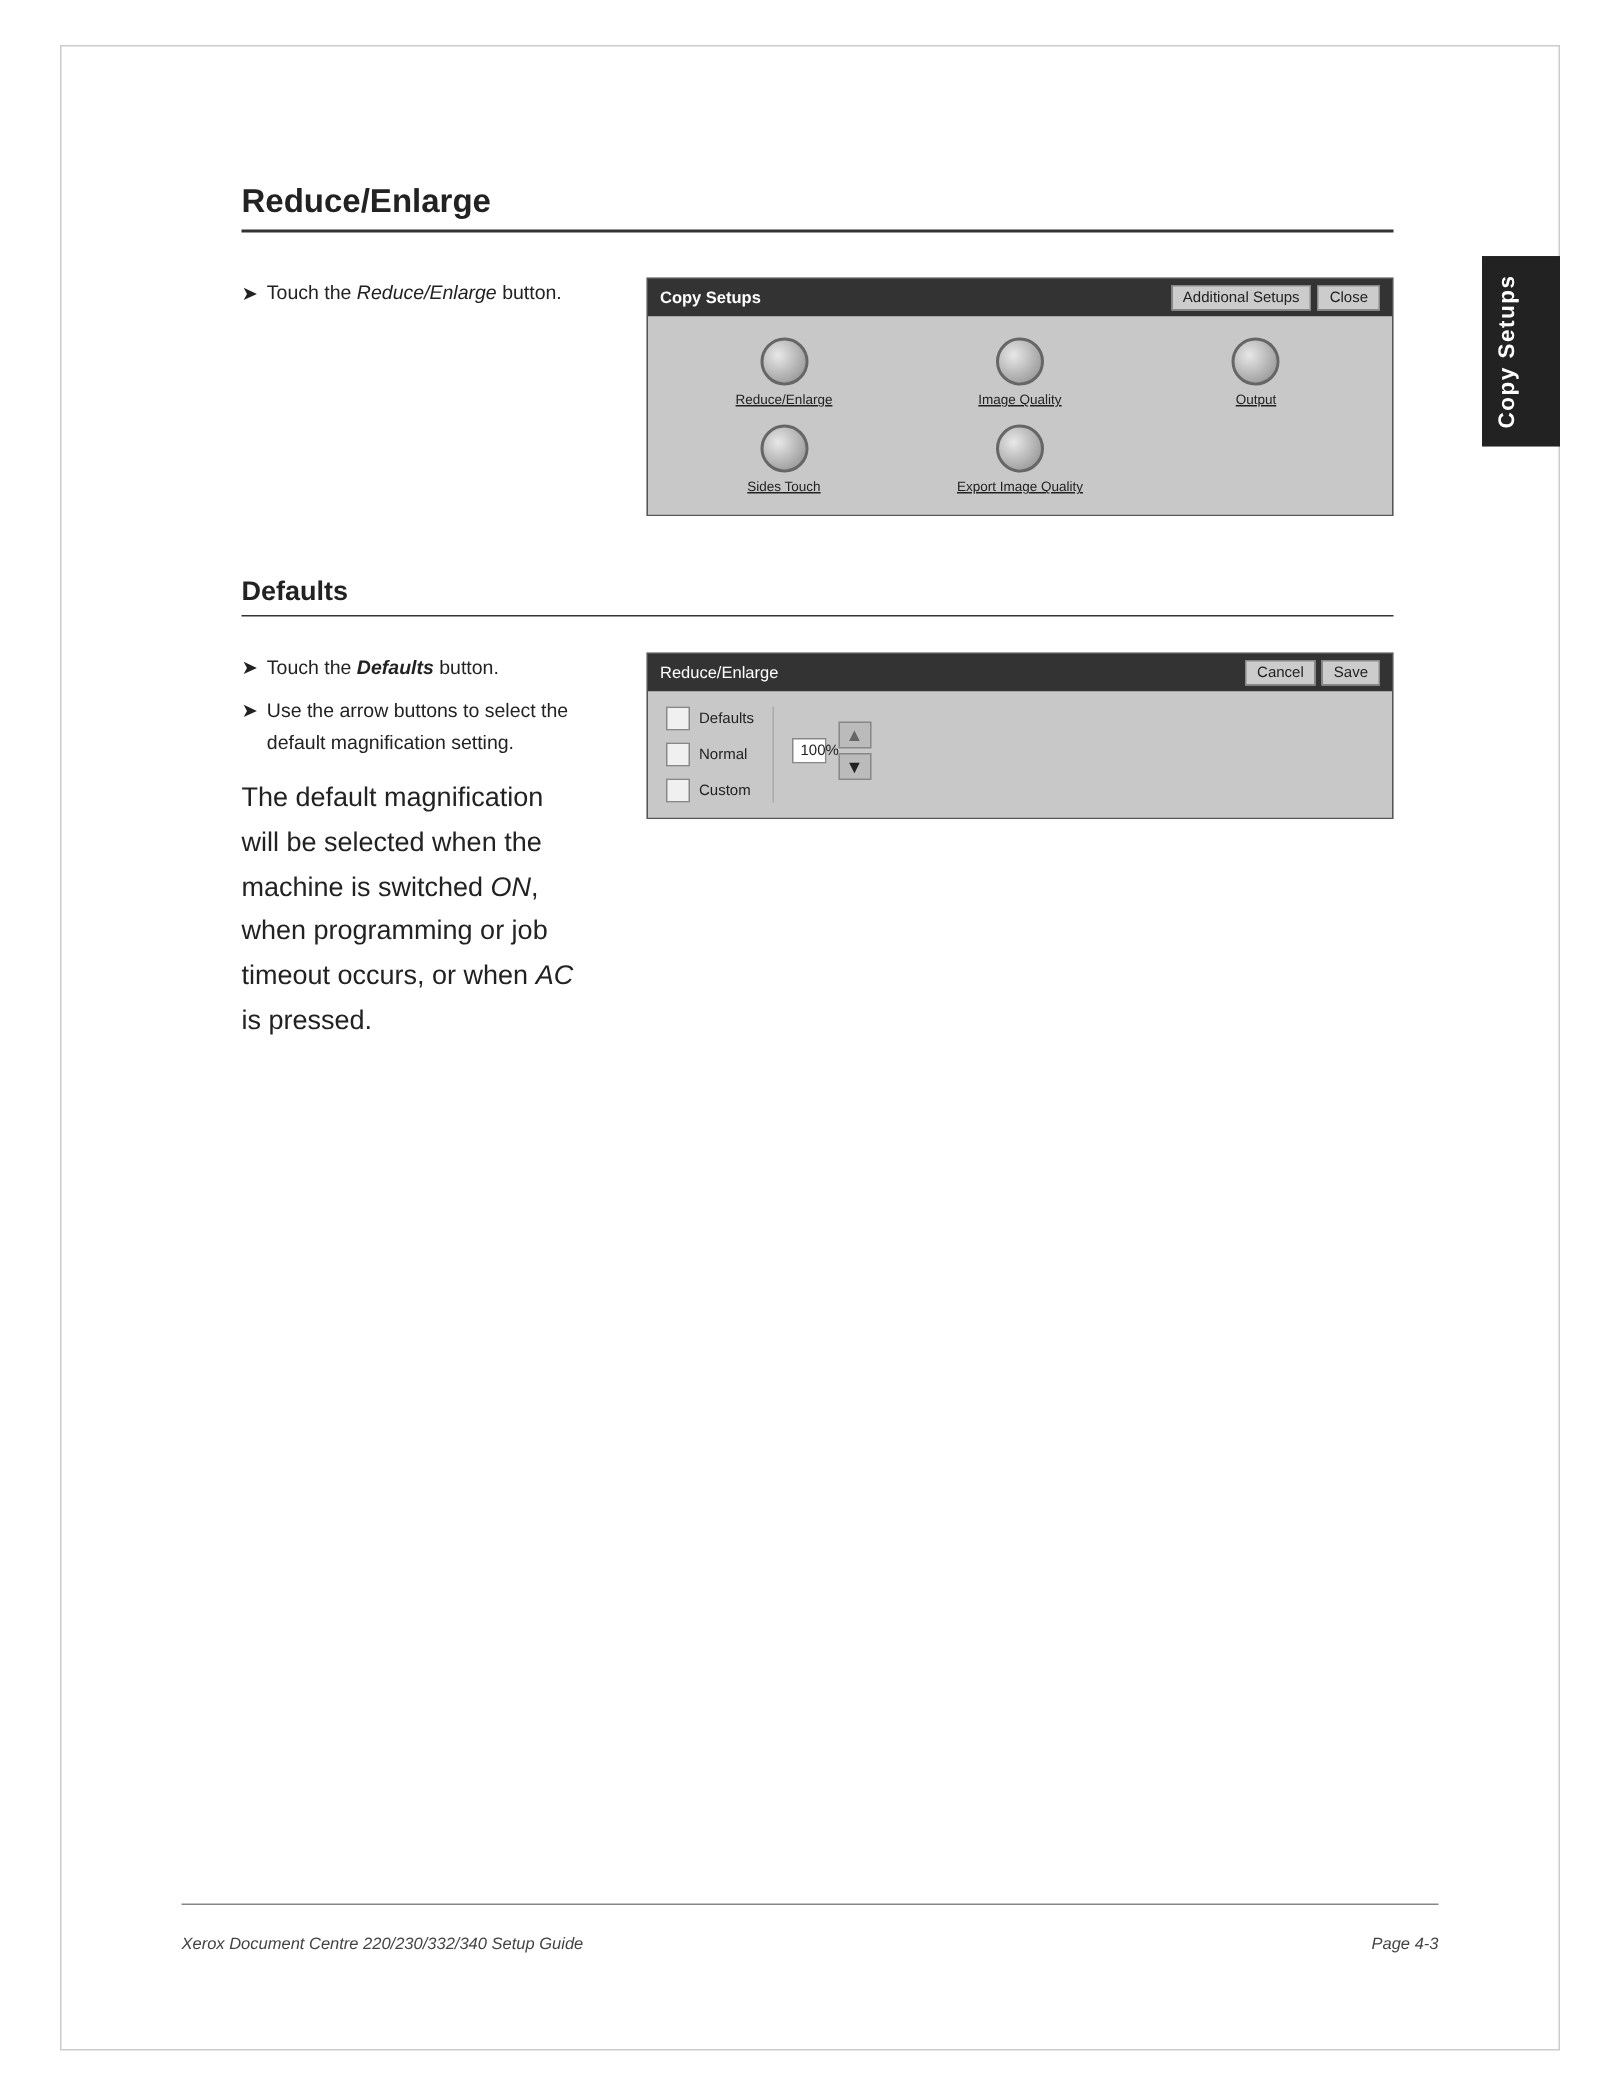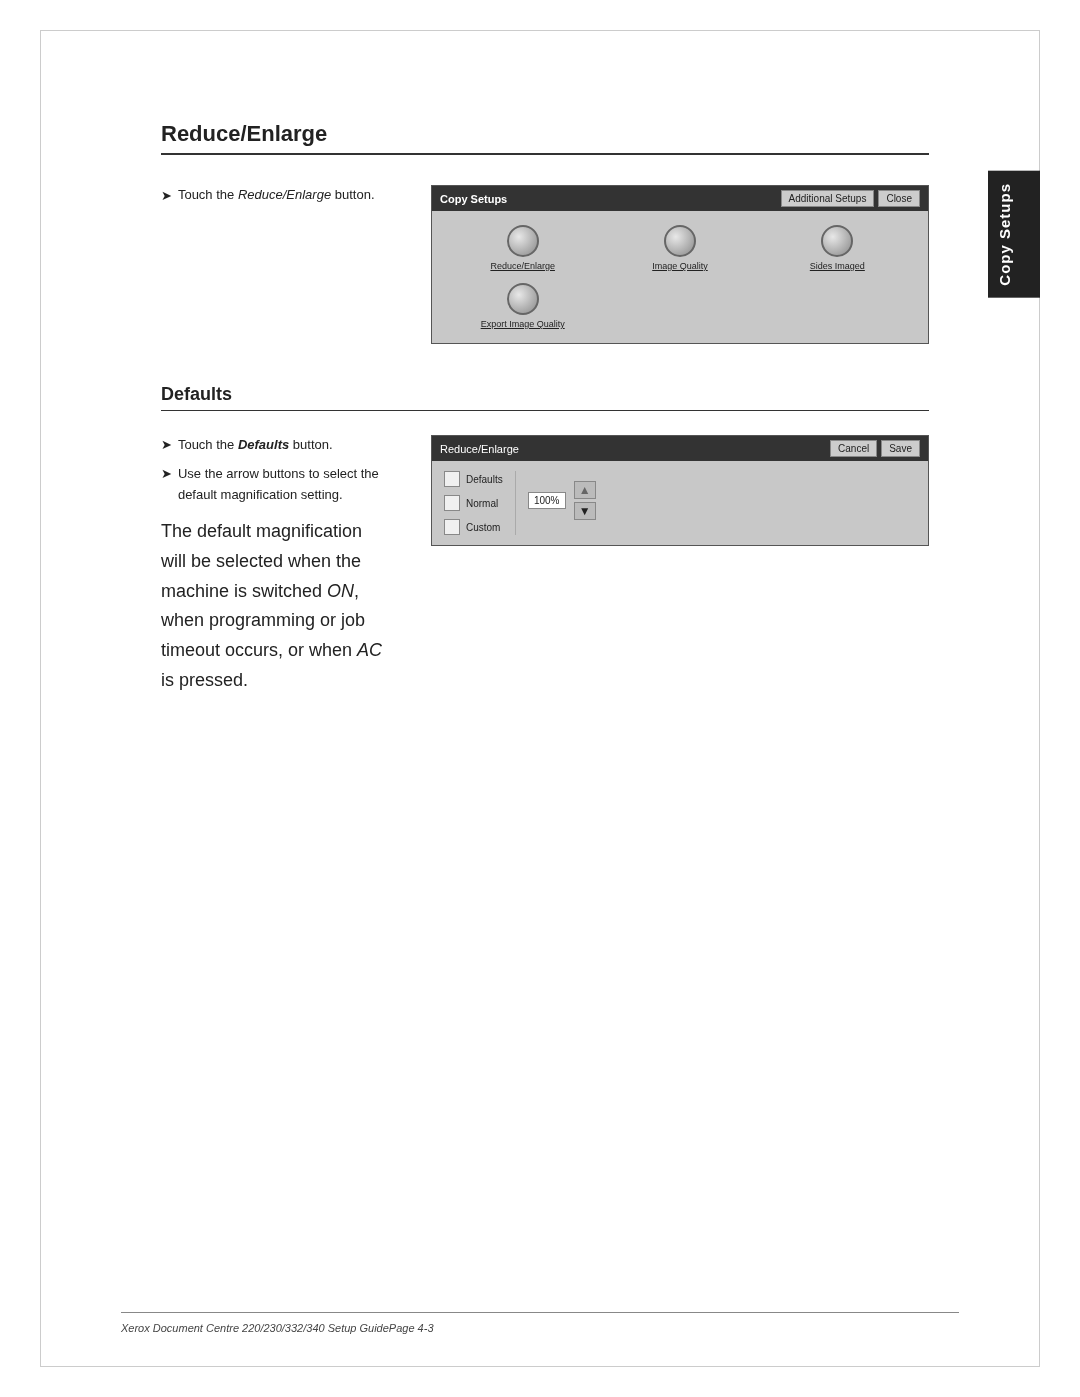--- a/index.html
+++ b/index.html
@@ -251,21 +251,21 @@
       gap: 8px;
       padding-top: 10px;
       flex: 1;
     }
 
     .mag-input {
       background: #fff;
       border: 1px solid #888;
       font-size: 10px;
       padding: 2px 5px;
-      width: 38px;
+      width: 23px;
       text-align: center;
     }
 
     .arrow-buttons {
       display: flex;
       flex-direction: column;
       gap: 3px;
     }
 
     .arrow-btn {
@@ -286,27 +286,27 @@
     }
 
     .arrow-btn-down {
       color: #222;
       font-size: 12px;
     }
 
     
     .page-footer {
       position: absolute;
-      bottom: 32px;
+      bottom: 64px;
       left: 80px;
       right: 80px;
       border-top: 1px solid #888;
-      padding-top: 9px;
-      display: flex;
-      justify-content: flex-start;
+      padding-top: 20px;
+      display: flex;
+      justify-content: space-between;
       font-size: 11px;
       font-style: italic;
       color: #444;
     }
   </style>
 </head>
 <body>
 
 <div class="page-border">
   <div class="tab-right">Copy Setups</div>
@@ -338,21 +338,25 @@
           <div class="panel-item">
             <div class="dial"></div>
             <span class="dial-label">Reduce/Enlarge</span>
           </div>
           <div class="panel-item">
             <div class="dial"></div>
             <span class="dial-label">Image Quality</span>
           </div>
           <div class="panel-item">
             <div class="dial"></div>
-            <span class="dial-label">Sides Imaged</span>
+            <span class="dial-label">Output</span>
+          </div>
+          <div class="panel-item">
+            <div class="dial"></div>
+            <span class="dial-label">Sides Touch</span>
           </div>
           <div class="panel-item">
             <div class="dial"></div>
             <span class="dial-label">Export Image Quality</span>
           </div>
         </div>
       </div>
     </div>
 
     <div class="defaults-section">

